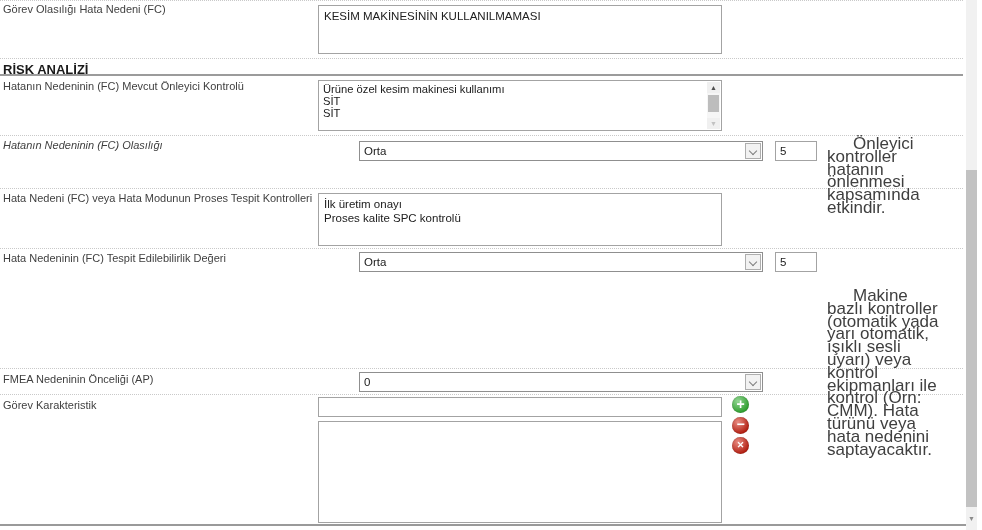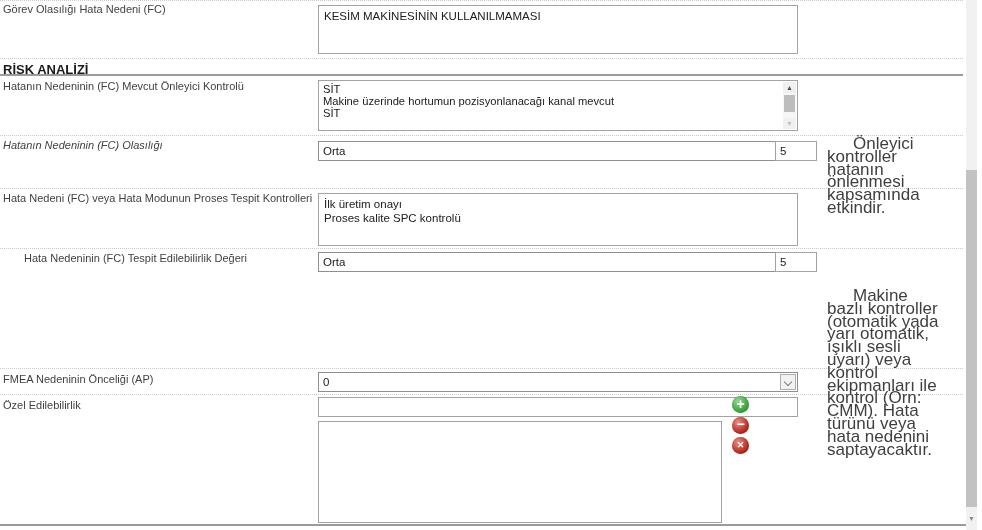--- a/index.html
+++ b/index.html
@@ -7,36 +7,36 @@
     width:982px;height:530px;position:relative;overflow:hidden;
     background:#ffffff;
     font-family:"Liberation Sans", sans-serif;
     color:#3e3e3e;
   }
   .dotted{position:absolute;left:0;width:963px;height:0;border-top:1px dotted #c9c9c9;}
   .row-label{position:absolute;left:3px;font-size:11px;line-height:13px;color:#3f3f3f;white-space:nowrap;}
   .section-header{position:absolute;left:3px;font-size:13px;font-weight:bold;color:#1a1a1a;white-space:nowrap;}
   .header-rule{position:absolute;left:0;width:963px;height:2px;background:#9b9b9b;}
 
-  .ctl{position:absolute;left:318px;width:480px;box-sizing:border-box;background:#fff;
+  .ctl{position:absolute;left:318px;width:404px;box-sizing:border-box;background:#fff;
        border:1px solid #a3a3a3;font-family:"Liberation Sans",sans-serif;
        font-size:11.5px;color:#202020;}
   textarea.ctl{resize:none;outline:none;padding:3px 5px;line-height:14px;overflow:hidden;}
 
   
   .listbox{padding:2px 15px 0 0;overflow:hidden;}
   .lb-item{padding-left:4px;line-height:12.2px;white-space:nowrap;font-size:11.2px;}
   .lb-scroll{position:absolute;top:1px;right:1px;bottom:1px;width:13px;background:#f6f6f6;}
   .lb-arrow{position:absolute;left:0;width:13px;height:11px;font-size:7px;text-align:center;line-height:11px;background:#f0f0f0;}
   .lb-up{top:0;color:#4f4f4f;}
   .lb-down{bottom:0;color:#c2c2c2;}
   .lb-thumb{position:absolute;left:1px;top:13px;width:11px;height:17px;background:#bdbdbd;}
 
   
-  .selectbox{height:20px;line-height:18px;padding-left:4px;border:1px solid #8f8f8f;cursor:default;}
+  .selectbox{height:20px;line-height:18px;padding-left:4px;border:1px solid #8f8f8f;cursor:default;margin-left:41px;}
   .sel-btn{position:absolute;top:1px;right:1px;bottom:1px;width:16px;background:#f2f2f2;border:1px solid #aeaeae;box-sizing:border-box;}
   .sel-btn::after{content:"";position:absolute;left:4px;top:4px;width:5px;height:5px;
     border-right:1.4px solid #7e7e7e;border-bottom:1.4px solid #7e7e7e;transform:rotate(45deg);}
 
   .score{position:absolute;left:775px;width:42px;height:20px;box-sizing:border-box;
     border:1px solid #a3a3a3;padding:0 2px 0 4px;font-family:"Liberation Sans",sans-serif;
     font-size:11.5px;color:#202020;outline:none;}
 
   .note{position:absolute;left:827px;width:121px;font-size:17px;line-height:12.8px;
     color:#3f3f3f;text-indent:26px;}
@@ -73,57 +73,57 @@
 <div class="dotted" style="top:394px;"></div>
 
 <div class="row-label" style="top:3px;">Görev Olasılığı Hata Nedeni (FC)</div>
 <textarea class="ctl" style="top: 5px; height: 49px;" spellcheck="false">KESİM MAKİNESİNİN KULLANILMAMASI</textarea>
 
 <div class="section-header" style="top:62px;">RİSK ANALİZİ</div>
 <div class="header-rule" style="top:74px;"></div>
 
 <div class="row-label" style="top:80px;">Hatanın Nedeninin (FC) Mevcut Önleyici Kontrolü</div>
 <div class="ctl listbox" style="top:80px;height:51px;">
+  <div class="lb-item">Ürüne özel kesim makinesi kullanımı</div>
   <div class="lb-item">SİT</div>
-  <div class="lb-item">Makine üzerinde hortumun pozisyonlanacağı kanal mevcut</div>
   <div class="lb-item">SİT</div>
   <div class="lb-scroll">
     <div class="lb-arrow lb-up">▲</div>
     <div class="lb-thumb"></div>
     <div class="lb-arrow lb-down">▼</div>
   </div>
 </div>
 
 <div class="row-label" style="top:139px;font-style:italic;">Hatanın Nedeninin (FC) Olasılığı</div>
 <div class="ctl selectbox" style="top:141px;">
   <span>Orta</span>
   <span class="sel-btn"></span>
 </div>
 <input class="score" style="top: 141px;" value="5">
 <div class="note" style="top:138px;">Önleyici kontroller hatanın önlenmesi kapsamında etkindir.</div>
 
 <div class="row-label" style="top:192px;">Hata Nedeni (FC) veya Hata Modunun Proses Tespit Kontrolleri</div>
 <textarea class="ctl" style="top: 193px; height: 53px;" spellcheck="false">İlk üretim onayı
 Proses kalite SPC kontrolü</textarea>
 
-<div class="row-label" style="top:252px;margin-left:21px;">Hata Nedeninin (FC) Tespit Edilebilirlik Değeri</div>
+<div class="row-label" style="top:252px;">Hata Nedeninin (FC) Tespit Edilebilirlik Değeri</div>
 <div class="ctl selectbox" style="top:252px;">
   <span>Orta</span>
   <span class="sel-btn"></span>
 </div>
 <input class="score" style="top: 252px;" value="5">
 <div class="note" style="top:250px;margin-top:40px;">Makine bazlı kontroller (otomatik yada yarı otomatik, ışıklı sesli uyarı) veya kontrol ekipmanları ile kontrol (Örn: CMM). Hata türünü veya hata nedenini saptayacaktır.</div>
 
 <div class="row-label" style="top:373px;">FMEA Nedeninin Önceliği (AP)</div>
 <div class="ctl selectbox" style="top:372px;">
   <span>0</span>
   <span class="sel-btn"></span>
 </div>
 
-<div class="row-label" style="top:399px;">Özel Edilebilirlik</div>
+<div class="row-label" style="top:399px;">Görev Karakteristik</div>
 <input class="ctl" style="top: 397px; height: 20px; padding: 0px 4px;" value="">
 
 <div class="icon-btn icon-green" style="top:396px;">
   <span class="glyph-plus">+</span>
 </div>
 <div class="icon-btn icon-red" style="top:417px;">
   <span class="glyph-minus">−</span>
 </div>
 <div class="icon-btn icon-red" style="top:437px;">
   <span class="glyph-x">✕</span>

